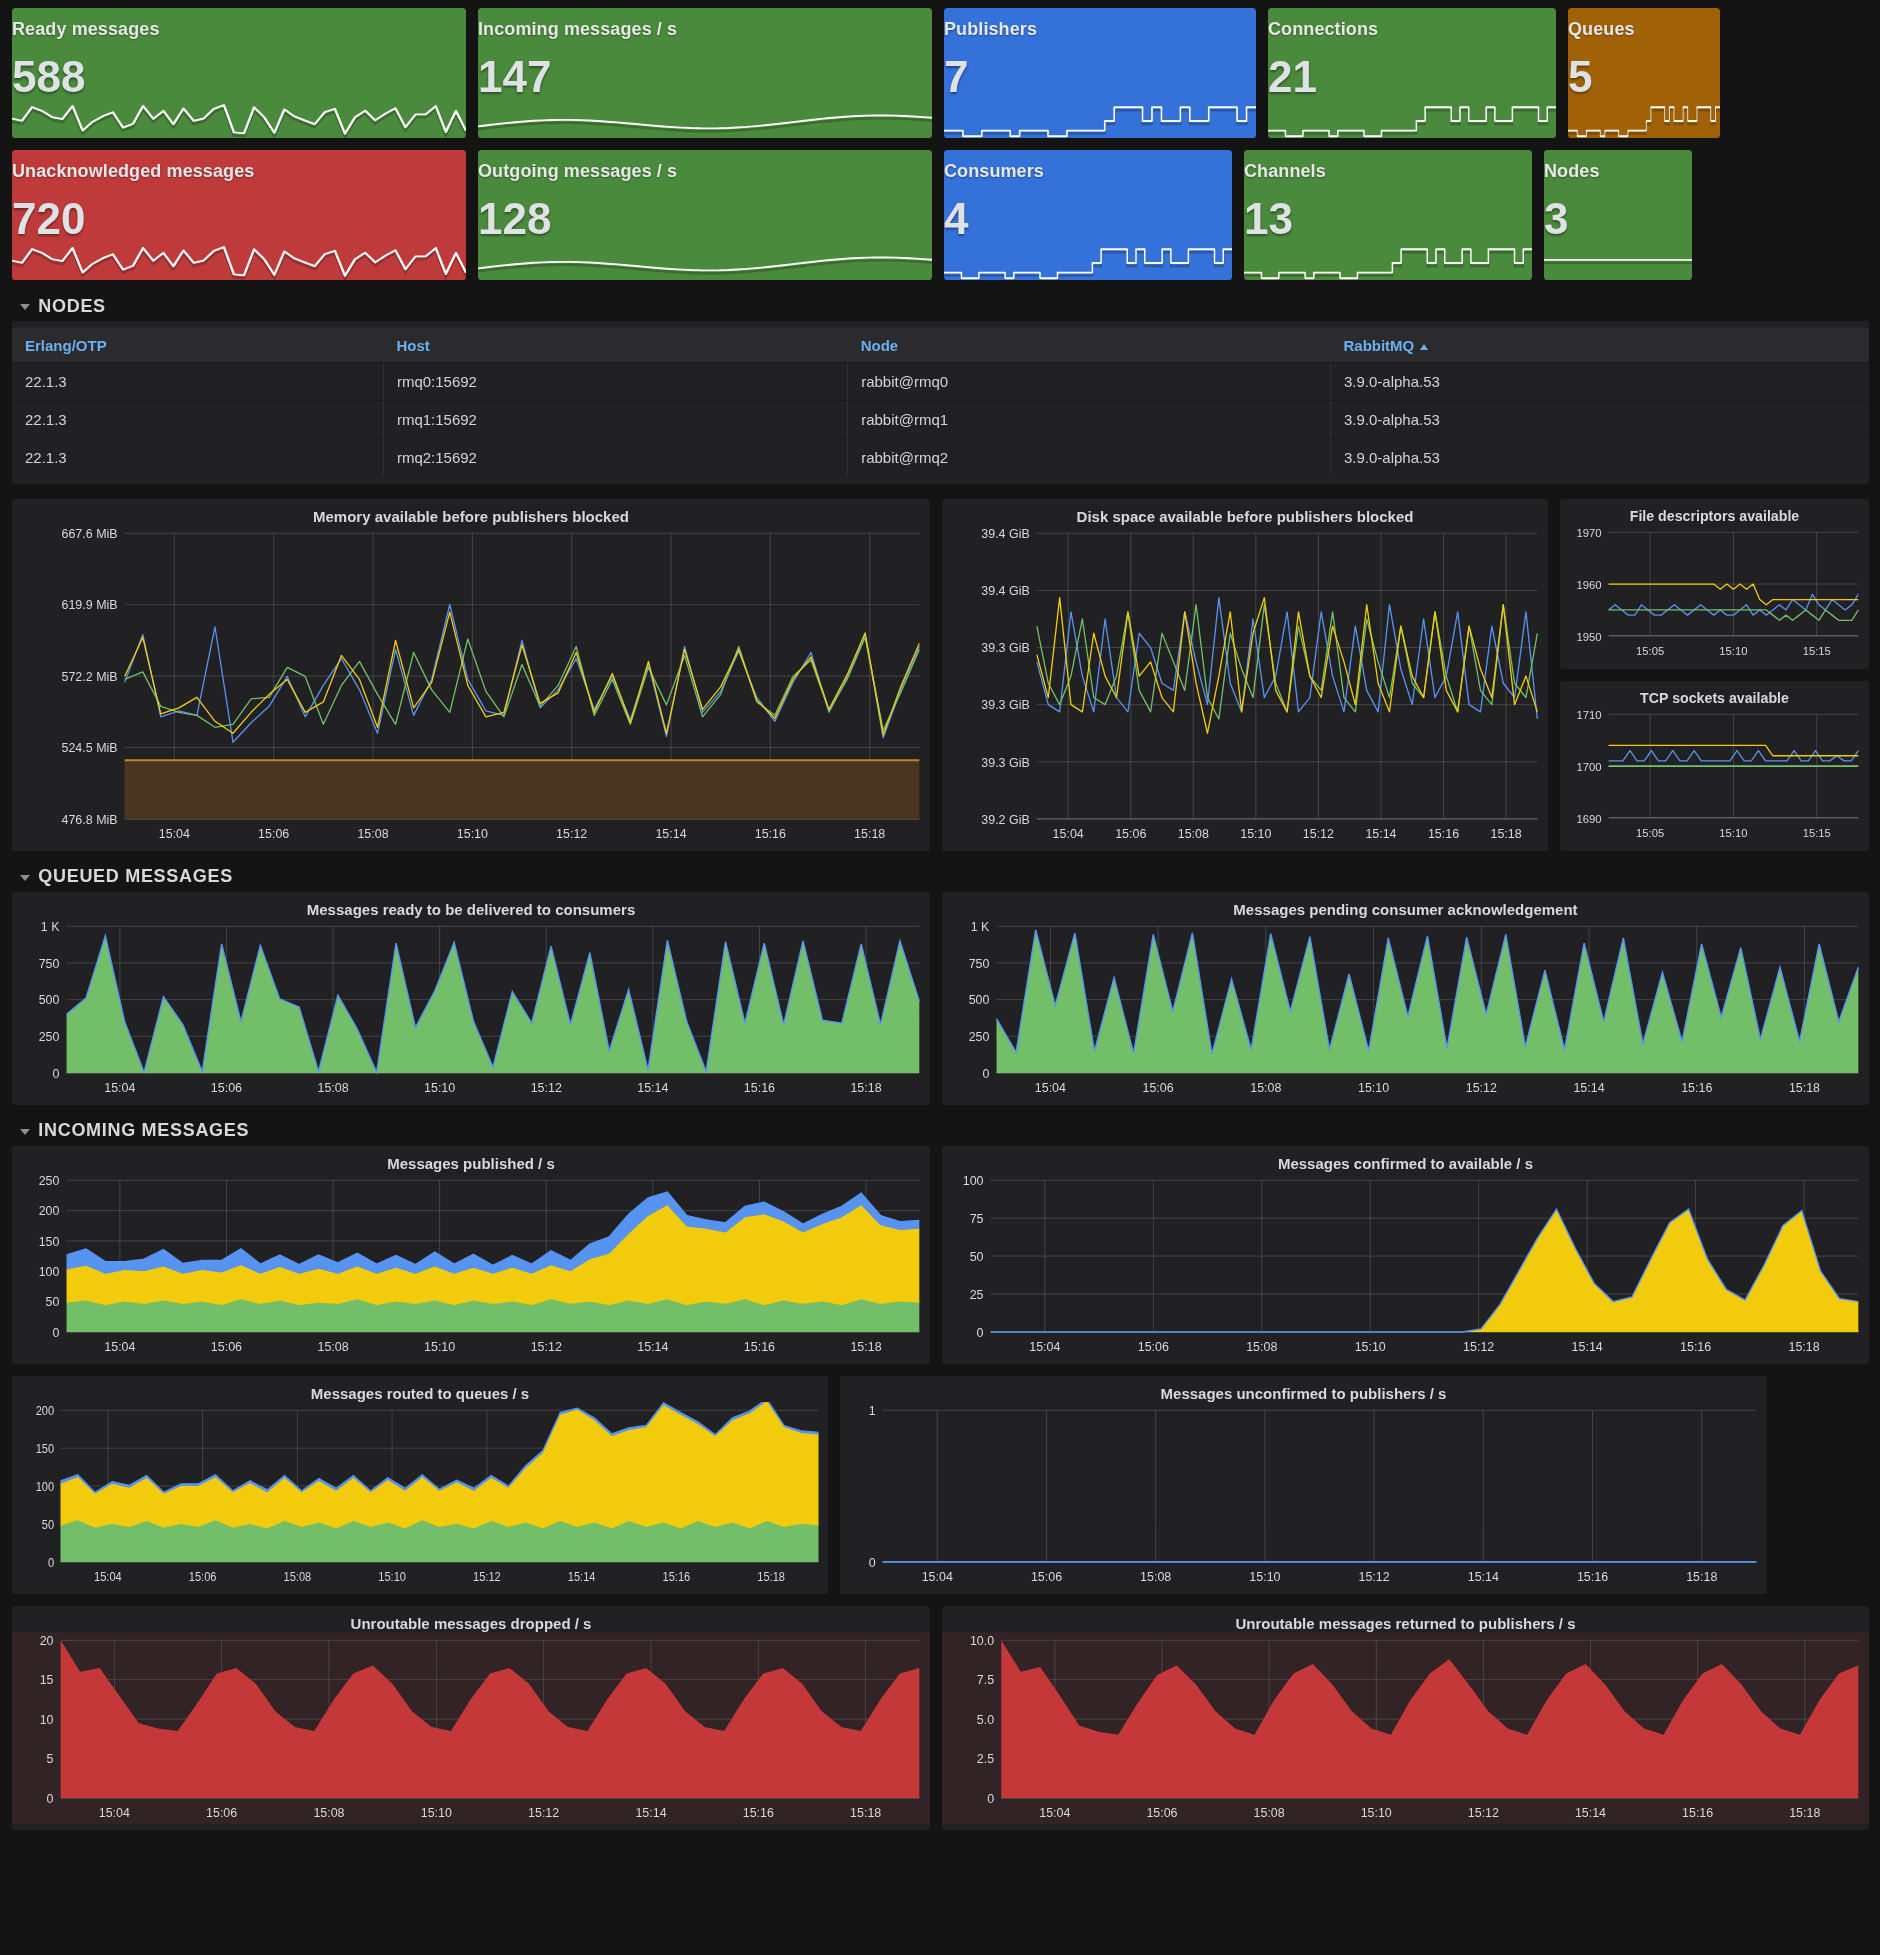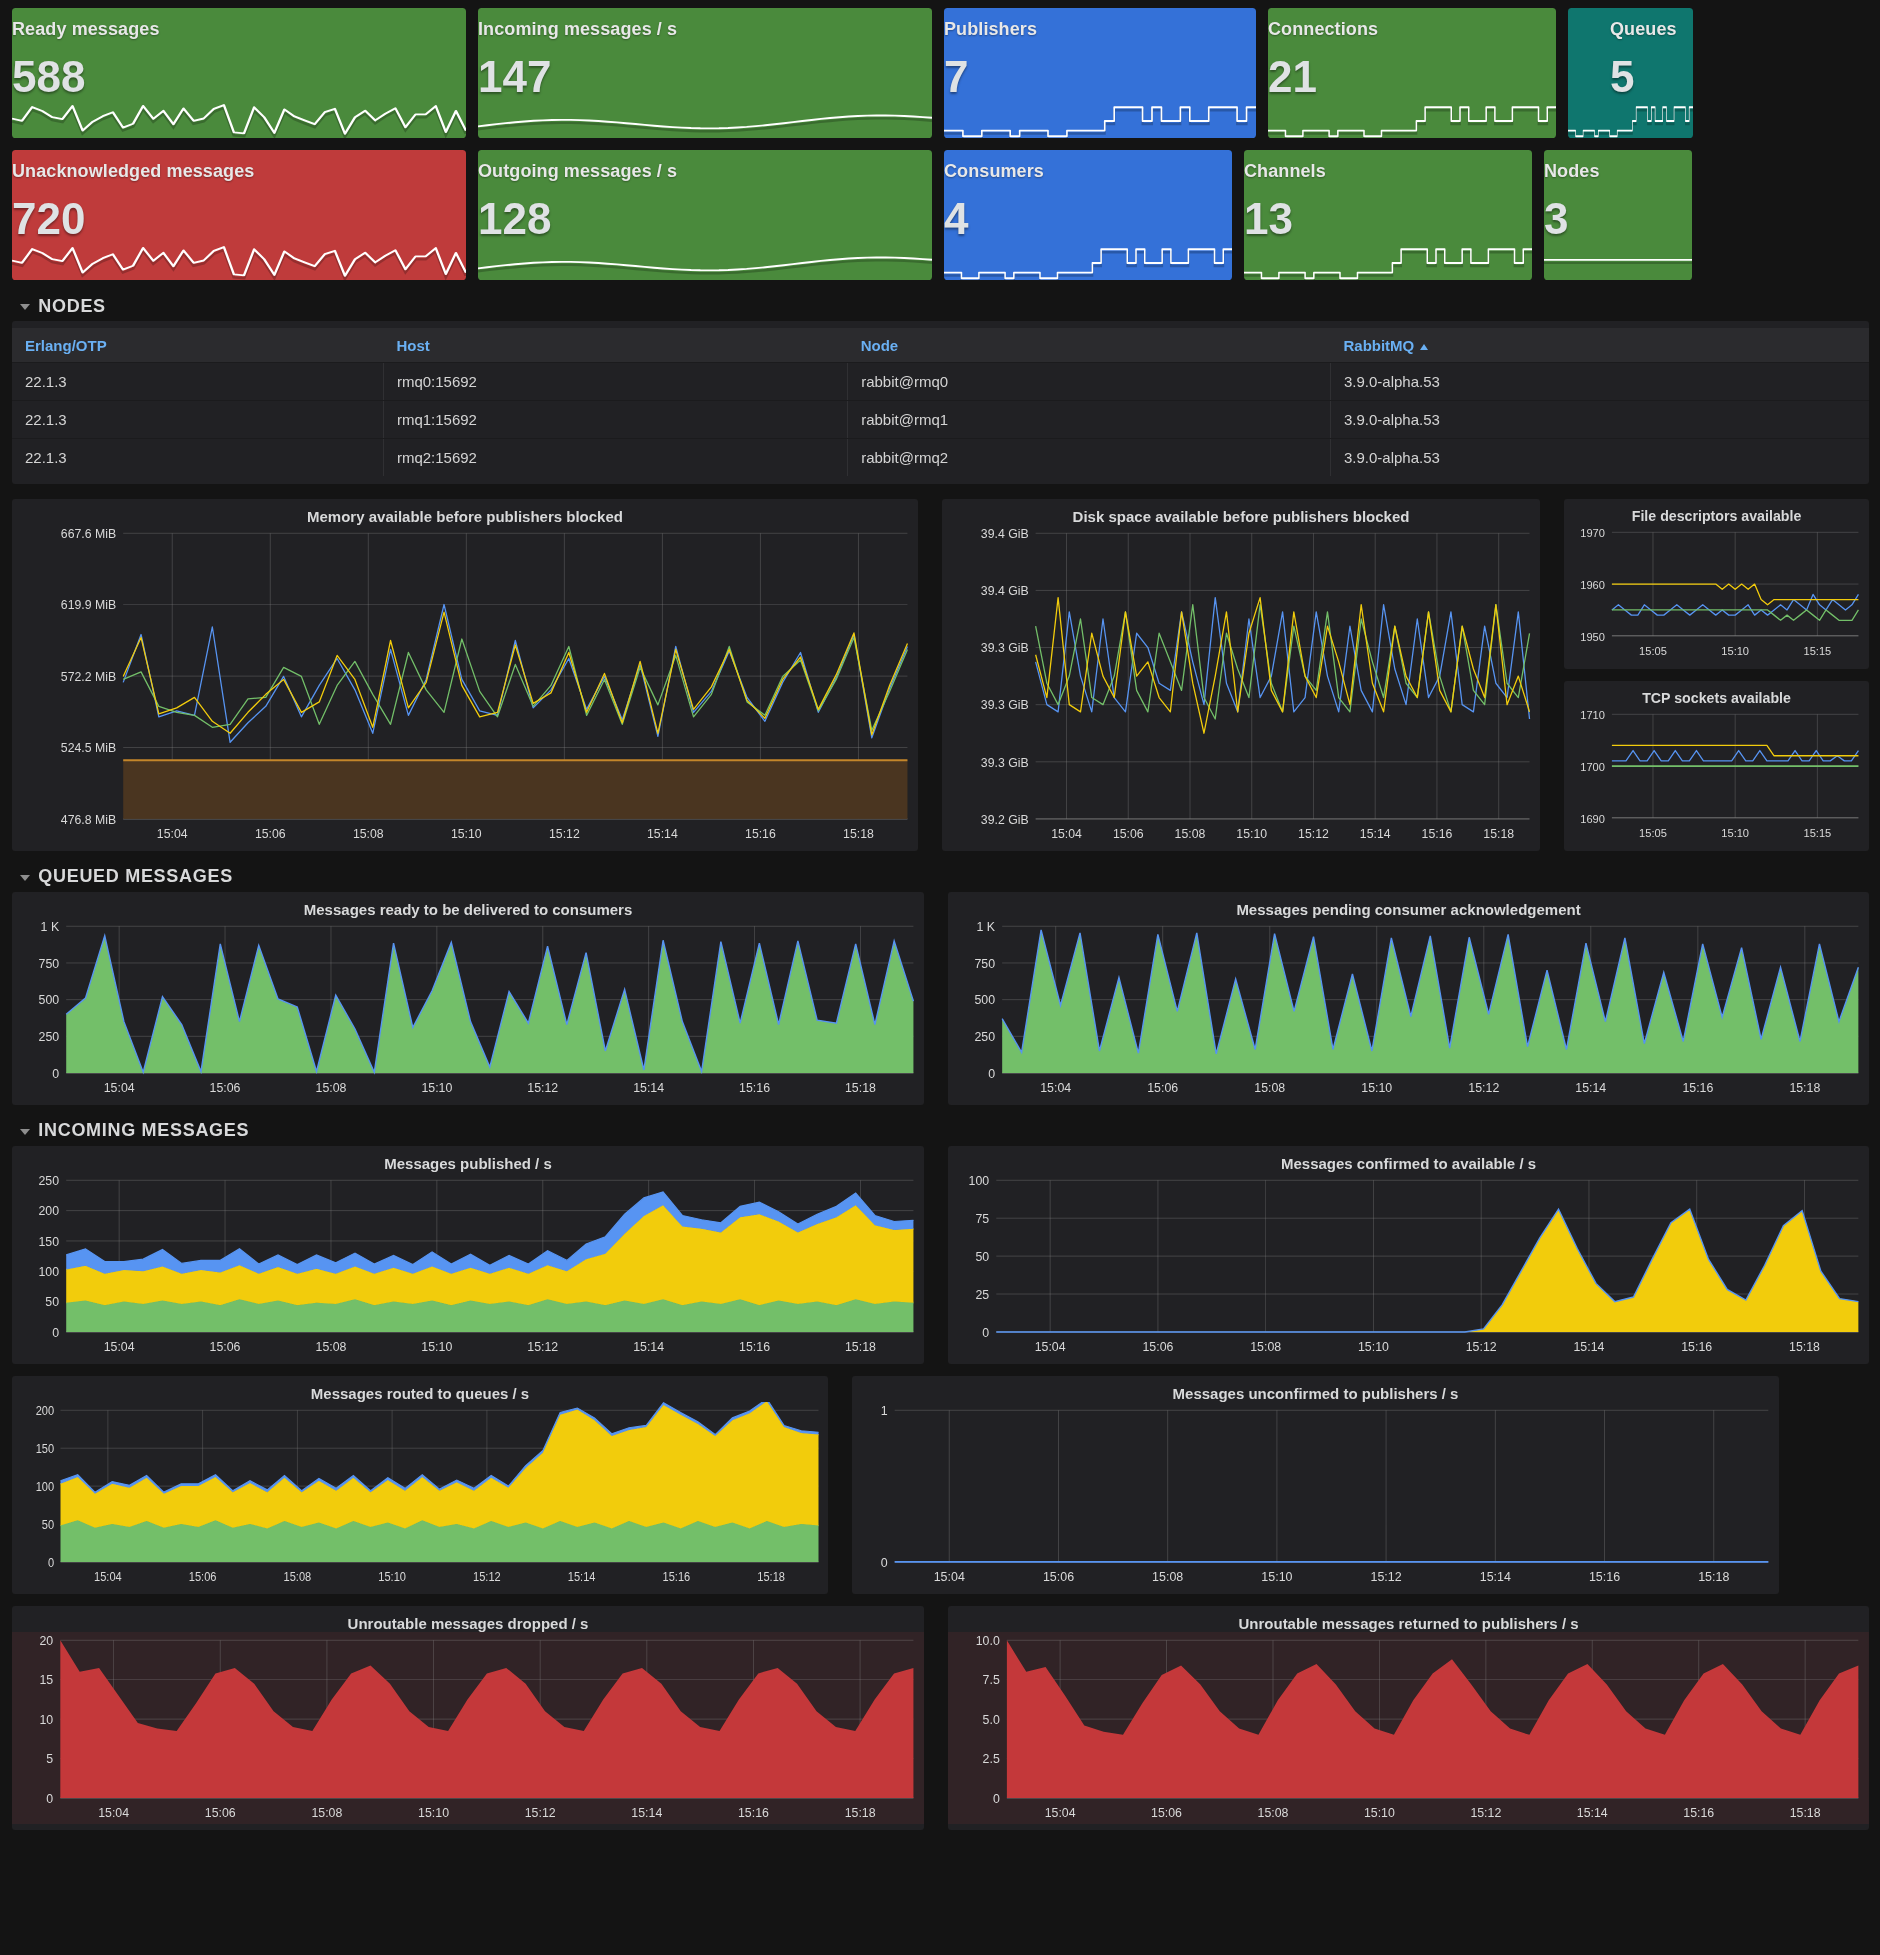--- a/index.html
+++ b/index.html
@@ -43,21 +43,21 @@
   .section .chev {
     width: 0; height: 0; display: inline-block;
     border-left: 5.3px solid transparent; border-right: 5.3px solid transparent;
     border-top: 6.5px solid #8e8e8e; position: relative; top: 1.2px;
   }
   .section .label {
     font-size: 18px; font-weight: bold; color: #d8d9da; letter-spacing: 0.7px;
   }
 
   
-  .panelrow { display: flex; gap: 24px; padding: 0 12px; align-items: stretch; }
+  .panelrow { display: flex; gap: 12px; padding: 0 12px; align-items: stretch; }
   .panel {
     background: #212124;
     border-radius: 3px;
     position: relative;
     overflow: hidden;
   }
   .panel .ptitle {
     text-align: center;
     font-size: 15px; font-weight: bold; color: #d8d9da;
     padding-top: 9.5px;
@@ -140,21 +140,21 @@
       <div class="stat" style="background: rgb(74, 138, 60); width: 288px;">
         <div class="title">Connections</div>
         <div class="value">21</div>
         <div class="spark">
           <svg viewBox="0 0 600 90" preserveAspectRatio="none">
             <path d="M 0.0 77.4 L 18.2 77.4 L 18.2 77.4 L 36.4 77.4 L 36.4 87.0 L 54.5 87.0 L 54.5 87.0 L 72.7 87.0 L 72.7 77.4 L 90.9 77.4 L 90.9 77.4 L 109.1 77.4 L 109.1 77.4 L 127.3 77.4 L 127.3 87.0 L 145.5 87.0 L 145.5 77.4 L 163.6 77.4 L 163.6 77.4 L 181.8 77.4 L 181.8 77.4 L 200.0 77.4 L 200.0 87.0 L 218.2 87.0 L 218.2 87.0 L 236.4 87.0 L 236.4 77.4 L 254.5 77.4 L 254.5 77.4 L 272.7 77.4 L 272.7 77.4 L 290.9 77.4 L 290.9 77.4 L 309.1 77.4 L 309.1 61.2 L 327.3 61.2 L 327.3 37.8 L 345.5 37.8 L 345.5 37.8 L 363.6 37.8 L 363.6 37.8 L 381.8 37.8 L 381.8 61.2 L 400.0 61.2 L 400.0 37.8 L 418.2 37.8 L 418.2 61.2 L 436.4 61.2 L 436.4 61.2 L 454.5 61.2 L 454.5 37.8 L 472.7 37.8 L 472.7 61.2 L 490.9 61.2 L 490.9 61.2 L 509.1 61.2 L 509.1 37.8 L 527.3 37.8 L 527.3 37.8 L 545.5 37.8 L 545.5 37.8 L 563.6 37.8 L 563.6 61.2 L 581.8 61.2 L 581.8 37.8 L 600.0 37.8 L 600.0 37.8" fill="none" stroke="rgba(0,0,0,0.22)" stroke-width="4" transform="translate(0,5)"></path>
             <path d="M 0.0 77.4 L 18.2 77.4 L 18.2 77.4 L 36.4 77.4 L 36.4 87.0 L 54.5 87.0 L 54.5 87.0 L 72.7 87.0 L 72.7 77.4 L 90.9 77.4 L 90.9 77.4 L 109.1 77.4 L 109.1 77.4 L 127.3 77.4 L 127.3 87.0 L 145.5 87.0 L 145.5 77.4 L 163.6 77.4 L 163.6 77.4 L 181.8 77.4 L 181.8 77.4 L 200.0 77.4 L 200.0 87.0 L 218.2 87.0 L 218.2 87.0 L 236.4 87.0 L 236.4 77.4 L 254.5 77.4 L 254.5 77.4 L 272.7 77.4 L 272.7 77.4 L 290.9 77.4 L 290.9 77.4 L 309.1 77.4 L 309.1 61.2 L 327.3 61.2 L 327.3 37.8 L 345.5 37.8 L 345.5 37.8 L 363.6 37.8 L 363.6 37.8 L 381.8 37.8 L 381.8 61.2 L 400.0 61.2 L 400.0 37.8 L 418.2 37.8 L 418.2 61.2 L 436.4 61.2 L 436.4 61.2 L 454.5 61.2 L 454.5 37.8 L 472.7 37.8 L 472.7 61.2 L 490.9 61.2 L 490.9 61.2 L 509.1 61.2 L 509.1 37.8 L 527.3 37.8 L 527.3 37.8 L 545.5 37.8 L 545.5 37.8 L 563.6 37.8 L 563.6 61.2 L 581.8 61.2 L 581.8 37.8 L 600.0 37.8 L 600.0 37.8" fill="none" stroke="#ffffff" stroke-width="3.2" stroke-linejoin="round"></path>
           </svg>
         </div>
       </div>
-      <div class="stat" style="background: #0f766e; width: 125px; padding-left: 42px;">
+      <div class="stat" style="background: #a16207; width: 152px;">
         <div class="title">Queues</div>
         <div class="value">5</div>
         <div class="spark">
           <svg viewBox="0 0 600 90" preserveAspectRatio="none">
             <path d="M 0.0 77.4 L 18.2 77.4 L 18.2 77.4 L 36.4 77.4 L 36.4 87.0 L 54.5 87.0 L 54.5 87.0 L 72.7 87.0 L 72.7 77.4 L 90.9 77.4 L 90.9 77.4 L 109.1 77.4 L 109.1 77.4 L 127.3 77.4 L 127.3 87.0 L 145.5 87.0 L 145.5 77.4 L 163.6 77.4 L 163.6 77.4 L 181.8 77.4 L 181.8 77.4 L 200.0 77.4 L 200.0 87.0 L 218.2 87.0 L 218.2 87.0 L 236.4 87.0 L 236.4 77.4 L 254.5 77.4 L 254.5 77.4 L 272.7 77.4 L 272.7 77.4 L 290.9 77.4 L 290.9 77.4 L 309.1 77.4 L 309.1 61.2 L 327.3 61.2 L 327.3 37.8 L 345.5 37.8 L 345.5 37.8 L 363.6 37.8 L 363.6 37.8 L 381.8 37.8 L 381.8 61.2 L 400.0 61.2 L 400.0 37.8 L 418.2 37.8 L 418.2 61.2 L 436.4 61.2 L 436.4 61.2 L 454.5 61.2 L 454.5 37.8 L 472.7 37.8 L 472.7 61.2 L 490.9 61.2 L 490.9 61.2 L 509.1 61.2 L 509.1 37.8 L 527.3 37.8 L 527.3 37.8 L 545.5 37.8 L 545.5 37.8 L 563.6 37.8 L 563.6 61.2 L 581.8 61.2 L 581.8 37.8 L 600.0 37.8 L 600.0 37.8" fill="none" stroke="rgba(0,0,0,0.22)" stroke-width="4" transform="translate(0,5)"></path>
             <path d="M 0.0 77.4 L 18.2 77.4 L 18.2 77.4 L 36.4 77.4 L 36.4 87.0 L 54.5 87.0 L 54.5 87.0 L 72.7 87.0 L 72.7 77.4 L 90.9 77.4 L 90.9 77.4 L 109.1 77.4 L 109.1 77.4 L 127.3 77.4 L 127.3 87.0 L 145.5 87.0 L 145.5 77.4 L 163.6 77.4 L 163.6 77.4 L 181.8 77.4 L 181.8 77.4 L 200.0 77.4 L 200.0 87.0 L 218.2 87.0 L 218.2 87.0 L 236.4 87.0 L 236.4 77.4 L 254.5 77.4 L 254.5 77.4 L 272.7 77.4 L 272.7 77.4 L 290.9 77.4 L 290.9 77.4 L 309.1 77.4 L 309.1 61.2 L 327.3 61.2 L 327.3 37.8 L 345.5 37.8 L 345.5 37.8 L 363.6 37.8 L 363.6 37.8 L 381.8 37.8 L 381.8 61.2 L 400.0 61.2 L 400.0 37.8 L 418.2 37.8 L 418.2 61.2 L 436.4 61.2 L 436.4 61.2 L 454.5 61.2 L 454.5 37.8 L 472.7 37.8 L 472.7 61.2 L 490.9 61.2 L 490.9 61.2 L 509.1 61.2 L 509.1 37.8 L 527.3 37.8 L 527.3 37.8 L 545.5 37.8 L 545.5 37.8 L 563.6 37.8 L 563.6 61.2 L 581.8 61.2 L 581.8 37.8 L 600.0 37.8 L 600.0 37.8" fill="none" stroke="#ffffff" stroke-width="3.2" stroke-linejoin="round"></path>
           </svg>
         </div>
       </div>
     </div>

